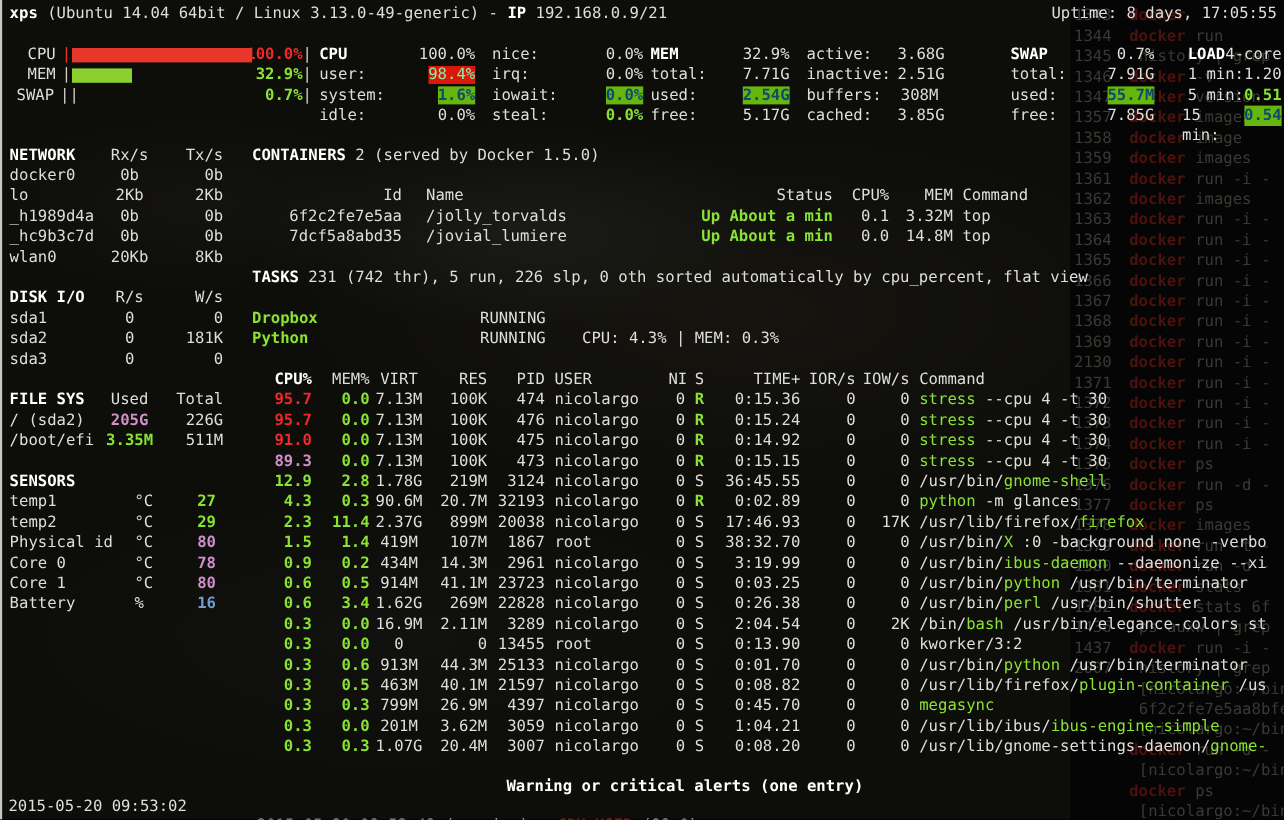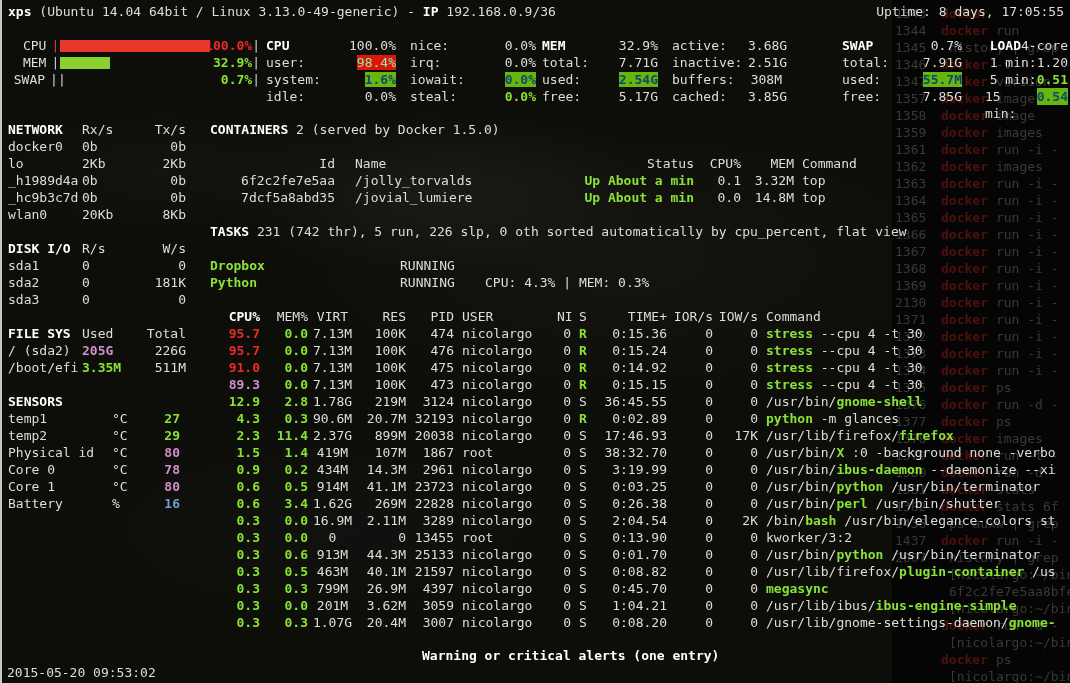--- a/index.html
+++ b/index.html
@@ -33,21 +33,21 @@
   .layer{position:absolute;z-index:1}
   .row{display:flex;height:17px;align-items:baseline;white-space:pre}
   .b{font-weight:bold;color:var(--white)}
   .g{color:var(--green);font-weight:bold}
   .r{color:var(--red);font-weight:bold}
   .lv-ok{color:var(--green);font-weight:bold}
   .lv-careful{color:var(--purple);font-weight:bold}
   .lv-critical{color:var(--red);font-weight:bold}
   .lv-info{color:var(--blue);font-weight:bold}
   .lv-run{color:var(--green);font-weight:bold}
-  .hl{color:var(--green);font-weight:bold}
+  .hl{color:var(--green);font-weight:normal}
   .bgG{background:var(--bgGreen);color:#0c4a6e;font-weight:bold}
   .bgR{background:var(--bgRed);color:#86efac;font-weight:normal}
   
   #title{top:3px;left:6px}
   #uptime{top:3px;right:6px}
   
   #quicklook{top:37px;left:6px;width:252px}
   .ql-row{display:flex;height:17px;align-items:center}
   .ql-label{width:40px;text-align:right}
   .ql-pipe{margin-left:5px;color:#cfcfc8}
@@ -68,21 +68,21 @@
   #mem-block .cb-v{width:58px}
   #swap-block{top:37px;left:840px}
   #swap-block .cb-k{width:56px}
   #swap-block .cb-v{width:64px}
   #load-block{top:37px;left:983px;width:83px}
   .ld-row{display:flex;justify-content:flex-end;height:17px}
   
   #sidebar{top:121px;left:6px;width:196px}
   .sb-gap{height:17px}
   .sb-c1{display:inline-block;width:74px}
-  .sb-c2{display:inline-block;width:52px;text-align:left}
+  .sb-c2{display:inline-block;width:52px;text-align:center}
   .sb-c3{display:inline-block;width:52px;text-align:right}
   .sn-c1{display:inline-block;width:104px}
   .sn-c2{display:inline-block;width:24px}
   .sn-c3{display:inline-block;width:44px;text-align:right}
   
   #main{top:121px;left:208px;right:0}
   .ct-id{display:inline-block;width:125px;text-align:right}
   .ct-name{display:inline-block;width:248px;padding-left:20px}
   .ct-status{display:inline-block;width:111px;text-align:right}
   .ct-cpu{display:inline-block;width:47px;text-align:right}
@@ -190,21 +190,21 @@
 
       <div class="bl"><span class="bn"></span><span class="bd">docker</span><span class="br">run -d -</span></div>
 
       <div class="bl"><span class="bn"></span><span class="bd"></span><span class="br">[nicolargo:~/bin]</span></div>
 
       <div class="bl"><span class="bn"></span><span class="bd">docker</span><span class="br">ps</span></div>
 
       <div class="bl"><span class="bn"></span><span class="bd"></span><span class="br">[nicolargo:~/bin]</span></div>
     </div>
 
-  <div class="layer row" id="title"><span class="b">xps</span><span> (Ubuntu 14.04 64bit / Linux 3.13.0-49-generic) - </span><span class="b">IP</span><span> 192.168.0.9/36</span></div>
+  <div class="layer row" id="title"><span class="b">xps</span><span> (Ubuntu 14.04 64bit / Linux 3.13.0-49-generic) - </span><span class="b">IP</span><span> 192.168.0.9/21</span></div>
   <div class="layer row" id="uptime">Uptime: 8 days, 17:05:55</div>
 
   <div class="layer" id="quicklook">
     <div class="ql-row">
       <span class="ql-label">CPU</span>
       <span class="ql-pipe red">|</span>
       <span class="ql-track">
           <span class="ql-fill" style="width:150px;background:var(--barRed)"></span>
         </span>
       <span class="ql-val r">100.0%</span>

